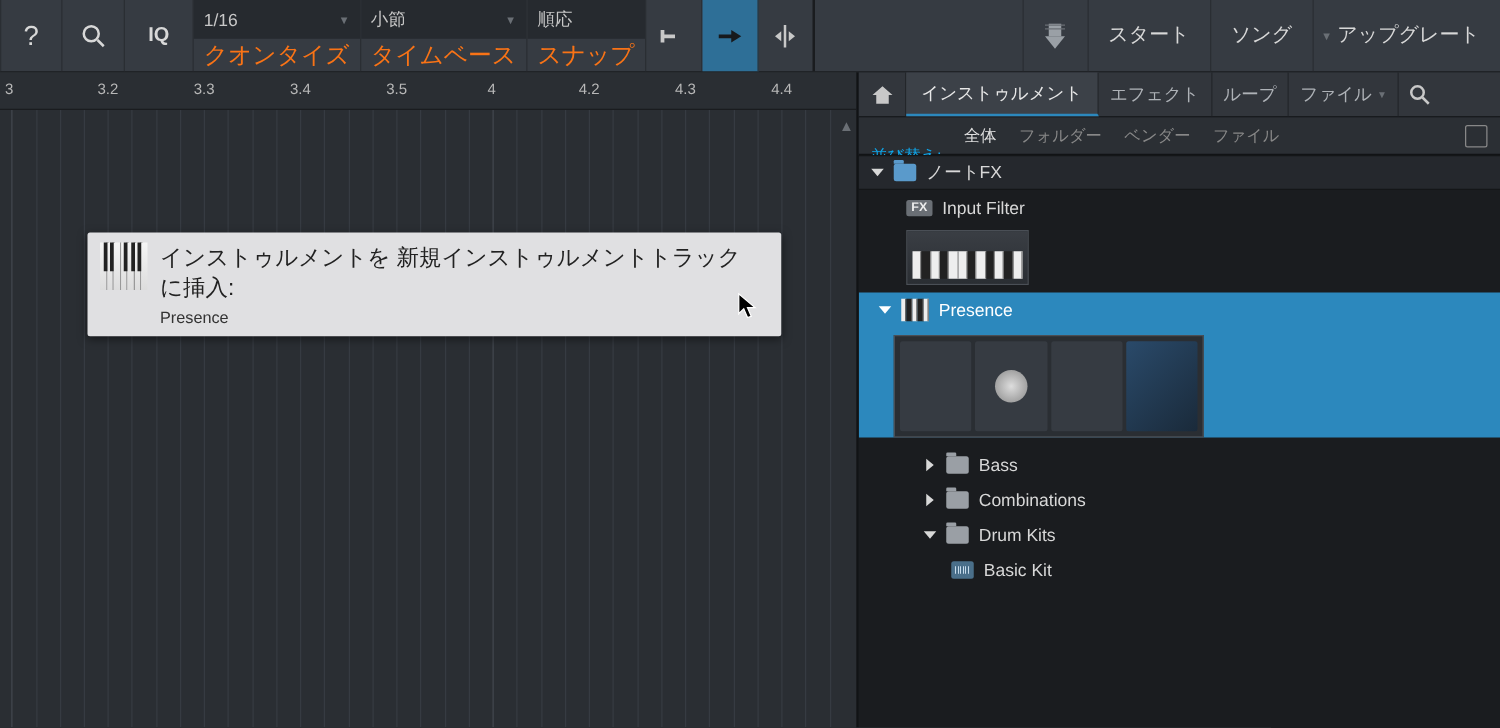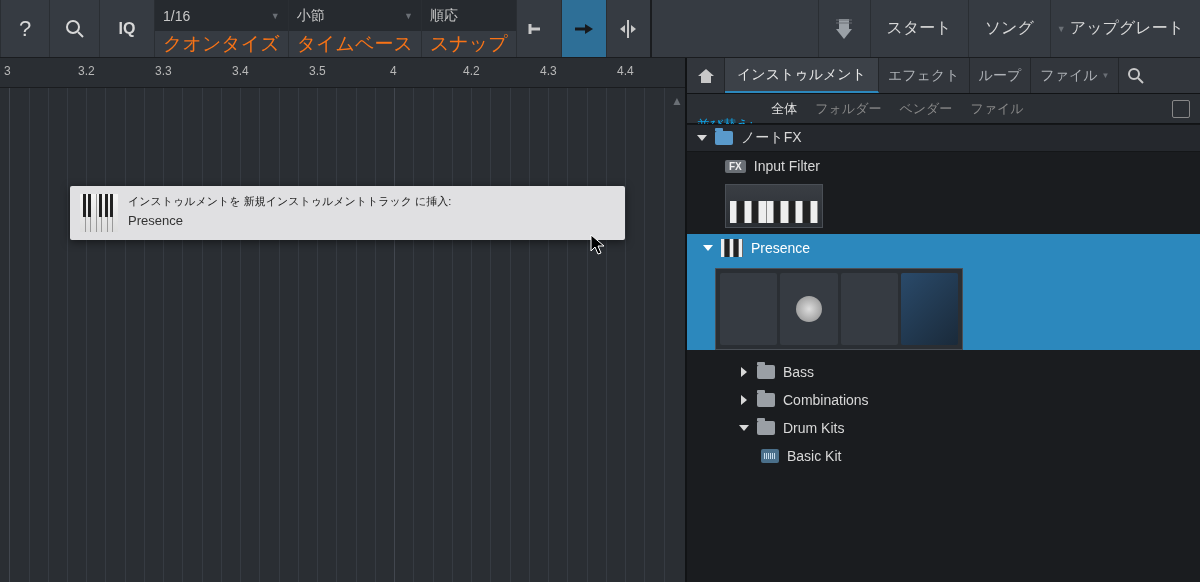--- a/index.html
+++ b/index.html
@@ -26,21 +26,21 @@
     .ruler-tick { position: absolute; top: 6px; font-size: 12px; color: #b8b8b8; }
     .scroll-right-tri { position:absolute; right:2px; top: 36px; color:#6a6f75; font-size:12px; }
     .grid { position: absolute; top: 30px; left: 0; right: 0; bottom: 0; }
     .vline { position: absolute; top: 0; bottom: 0; width: 1px; background: #363b42; }
     .vline.major { background: #42474f; }
     .tooltip { position: absolute; left: 70px; top: 128px; width: 555px; background: #e0e0e2; color: #222; border-radius: 2px; box-shadow: 0 2px 8px rgba(0,0,0,.5); display: flex; align-items: flex-start; padding: 8px 10px; }
     .tooltip .piano { width: 38px; height: 38px; margin-right: 10px; flex-shrink:0; display:flex;}
     .pk { flex:1; border-right:1px solid #999; background: linear-gradient(#f5f5f5,#ddd); position:relative;}
     .pk:last-child{border-right:none;}
     .pk.b::after{content:""; position:absolute; top:0; right:-2px; width:4px; height:60%; background:#222;}
-    .tooltip-txt .l1 { font-size: 11px; color: #222; }
+    .tooltip-txt .l1 { font-size: 18px; color: #222; }
     .tooltip-txt .l2 { font-size: 13px; color: #333; margin-top: 4px; }
     .cursor { position: absolute; left: 590px; top: 176px; font-size: 18px; color: #000; }
 
     .browser { width: 515px; background: #1e2125; border-left: 2px solid #111315; display: flex; flex-direction: column; }
     .br-tabs { display: flex; height: 36px; align-items: stretch; background: #32363c; border-bottom: 1px solid #111315; }
     .br-home { width: 38px; display: flex; align-items: center; justify-content: center; cursor: pointer; border-right: 1px solid #23262a;}
     .br-tab { padding: 0 12px; display: flex; align-items: center; color: #aeb2b7; font-size: 14px; cursor: pointer; border-right: 1px solid #23262a; }
     .br-tab.active { background: #3c4148; color: #e8e8e8; border-bottom: 2px solid #2c88bd;}
     .br-tab.small { padding: 0 9px; }
     .br-search { width: 34px; display:flex; align-items:center; justify-content:center; cursor:pointer;}

